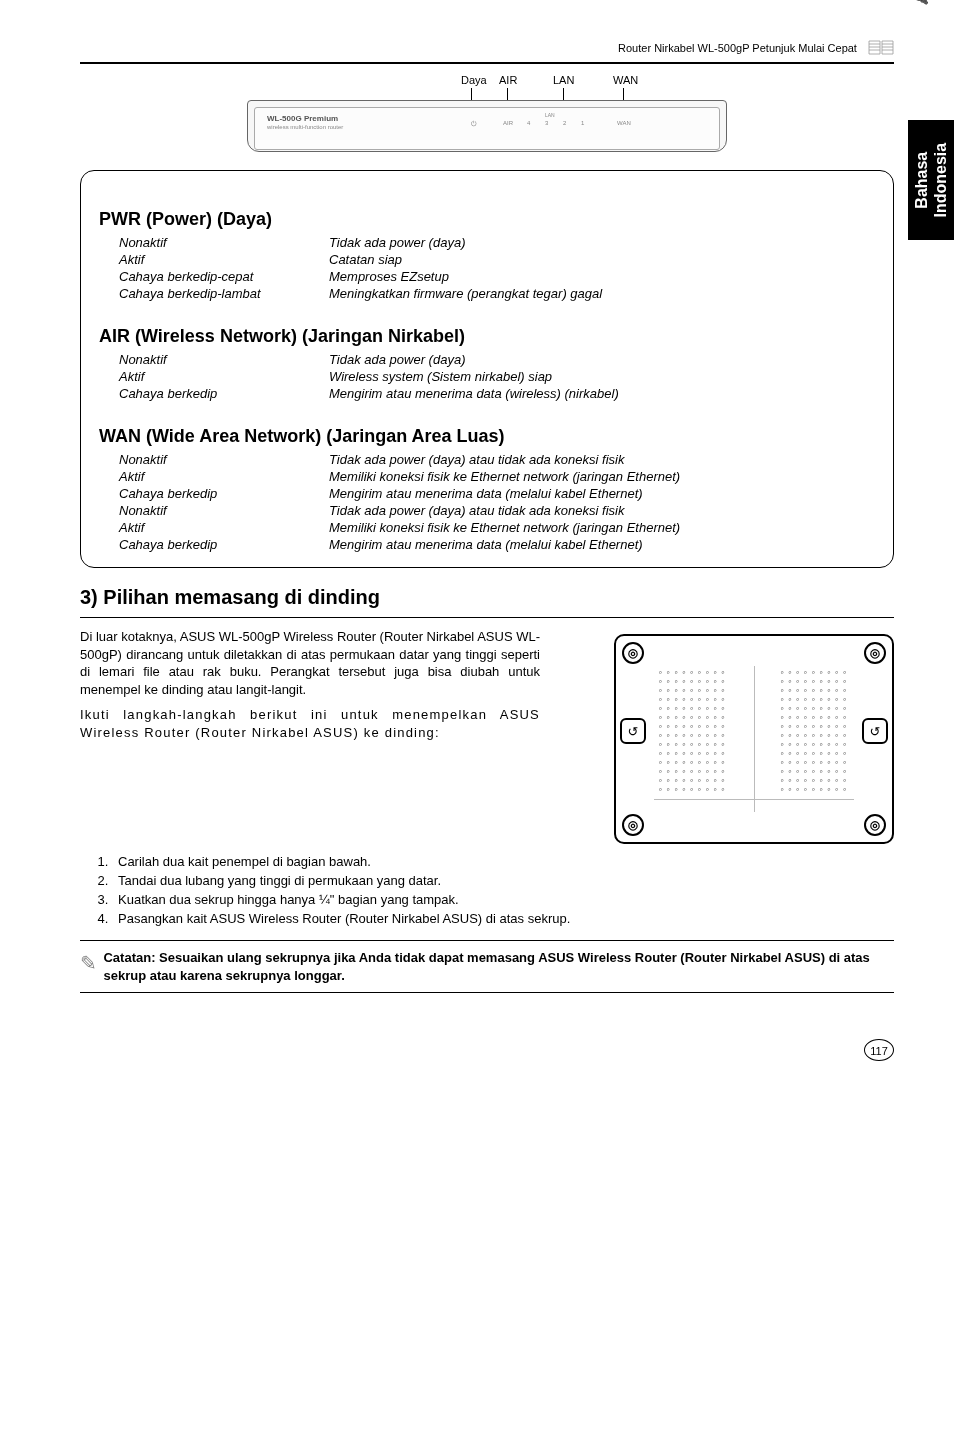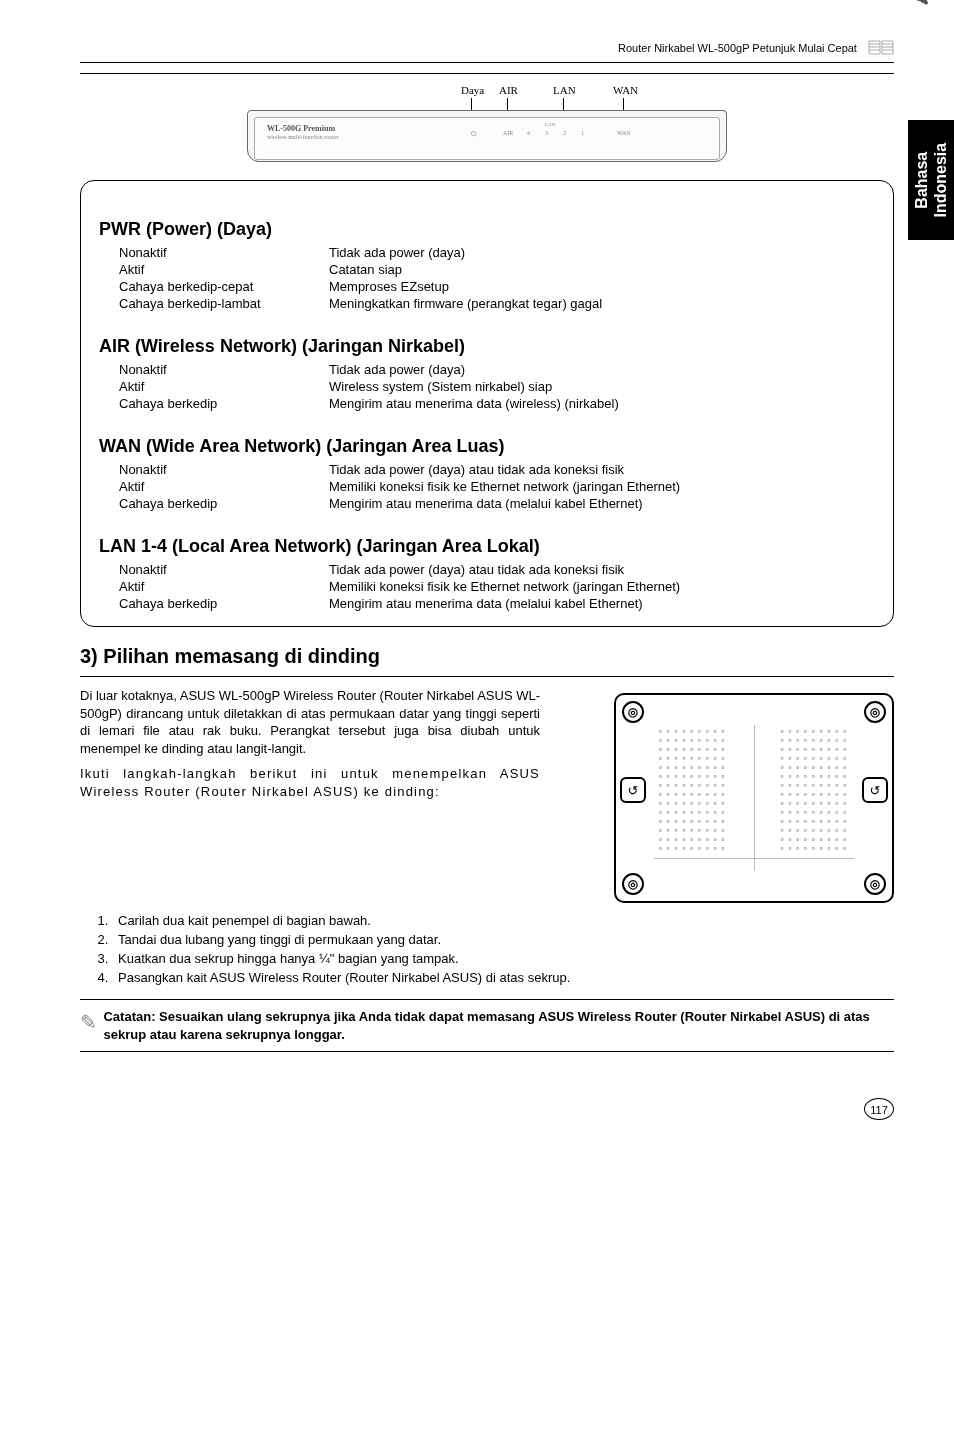--- a/index.html
+++ b/index.html
@@ -1,36 +1,36 @@
 <!DOCTYPE html>
 <html><head>
 <meta charset="utf-8">
 <style>
   * { box-sizing: border-box; margin: 0; padding: 0; }
   body { font-family: Arial, Helvetica, sans-serif; font-size: 13px; color: #000; background: #fff; width: 954px; }
   .page { padding: 40px 60px 30px 80px; position: relative; }
-  .header-line { text-align: right; font-size: 11px; border-bottom: 1px solid #000; padding-bottom: 4px; margin-bottom: 10px; }
+  .header-line { text-align: right; font-size: 11px; border-bottom: 1px solid #000; padding-bottom: 4px; }
   .header-icon { display: inline-block; vertical-align: middle; margin-left: 8px; }
   .side-tab { position: absolute; right: 0; top: 120px; background: #000; color: #fff; width: 46px; height: 120px; display: flex; align-items: center; justify-content: center; }
   .side-tab-inner { transform: rotate(-90deg); font-weight: bold; font-size: 16px; text-align: center; line-height: 1.2; white-space: nowrap; }
   h2.section { font-size: 20px; font-weight: bold; margin: 18px 0 8px 0; }
   .rule { border-bottom: 1px solid #000; margin-bottom: 10px; }
-  .diagram-area { text-align: center; margin: 2px 0 18px 0; position: relative; font-family: Liberation Serif, serif; }
+  .diagram-area { text-align: center; margin: 2px 0 18px 0; position: relative; }
   .label-row { position: relative; height: 26px; width: 480px; margin: 0 auto; }
   .lbl { position: absolute; font-size: 11px; top: 0; }
   .lbl-line { position: absolute; width: 1px; background: #000; }
   .device { width: 480px; height: 52px; margin: 0 auto; border: 1px solid #666; border-radius: 4px 4px 12px 12px; background: #f7f7f7; position: relative; }
   .device-inner { position:absolute; top:6px; left:6px; right:6px; height:43px; border:1px solid #aaa; border-radius:3px; background:#fcfcfc; }
   .device-label { position:absolute; left:12px; top:6px; font-size:8px; font-weight:bold; color:#555; }
   .device-sub { position:absolute; left:12px; top:16px; font-size:6px; color:#888; }
   .led-group { position:absolute; top:7px; left:266px; font-size:6px; color:#888; }
   .status-box { border: 1px solid #000; border-radius: 14px; padding: 14px 18px 14px 18px; }
   .sub-h { font-weight: bold; font-size: 18px; margin: 24px 0 4px 0; }
   table.st { width: 100%; border-collapse: collapse; font-size: 13px; }
-  table.st td { padding: 1px 0; vertical-align: top; }
+  table.st td { padding: 1px 0; vertical-align: top; font-style: italic; }
   table.st td:first-child { width: 230px; padding-left: 20px; }
   .body-text { font-size: 13px; line-height: 1.35; margin: 8px 0; text-align: justify; }
   .body-text.spaced { letter-spacing: 1.2px; }
   .text-col { width: 460px; }
   .img-col { float: right; width: 280px; margin-left: 20px; margin-top: 6px; }
   .mount-box { border: 2px solid #000; border-radius: 10px; padding: 8px; position: relative; height: 210px; background:#fff; }
   .dot-grid { position:absolute; font-family: monospace; font-size:8px; line-height:9px; color:#777; letter-spacing:3px; }
   .screw { width:22px; height:22px; border:2px solid #000; border-radius:50%; display:flex; align-items:center; justify-content:center; position:absolute; font-size:12px; font-weight:bold; background:#fff; }
   .hook { width:26px; height:26px; border:2px solid #000; border-radius:6px; position:absolute; background:#fff; display:flex; align-items:center; justify-content:center; }
   .cable { position:absolute; top:-16px; right:24px; font-size:18px; }
@@ -150,21 +150,20 @@
             <td>Aktif</td>
             <td>Memiliki koneksi fisik ke Ethernet network (jaringan Ethernet)</td>
           </tr>
       <tr>
             <td>Cahaya berkedip</td>
             <td>Mengirim atau menerima data (melalui kabel Ethernet)</td>
           </tr>
     </tbody>
       </table>
 
-    <div class="sub-h">LAN 1-4 (Local Area Network) (Jaringan Area Lokal)</div>
     <table class="st">
       <tbody>
           <tr>
             <td>Nonaktif</td>
             <td>Tidak ada power (daya) atau tidak ada koneksi fisik</td>
           </tr>
       <tr>
             <td>Aktif</td>
             <td>Memiliki koneksi fisik ke Ethernet network (jaringan Ethernet)</td>
           </tr>

